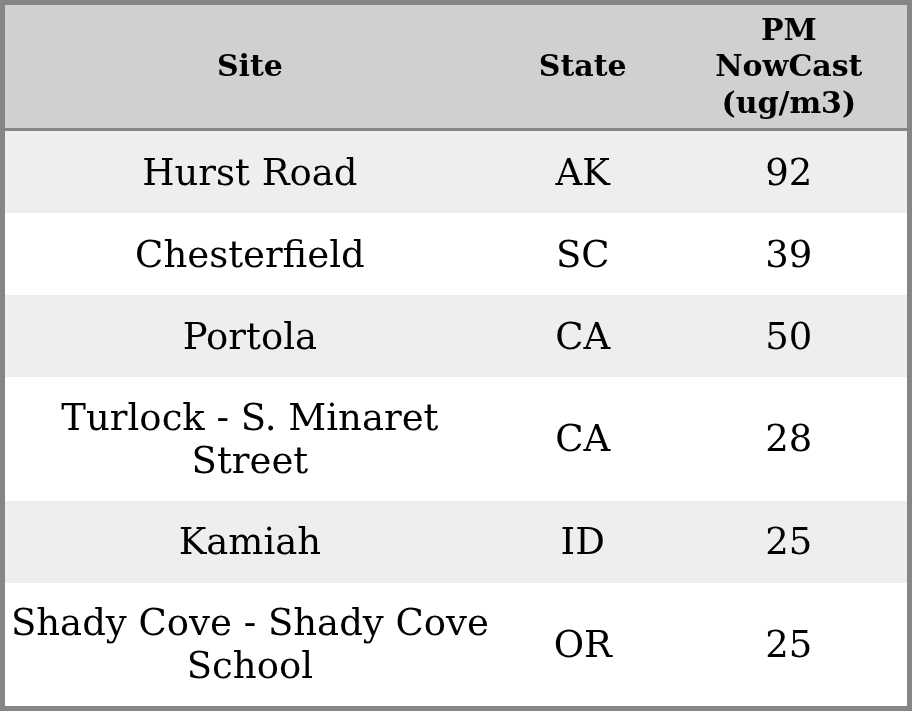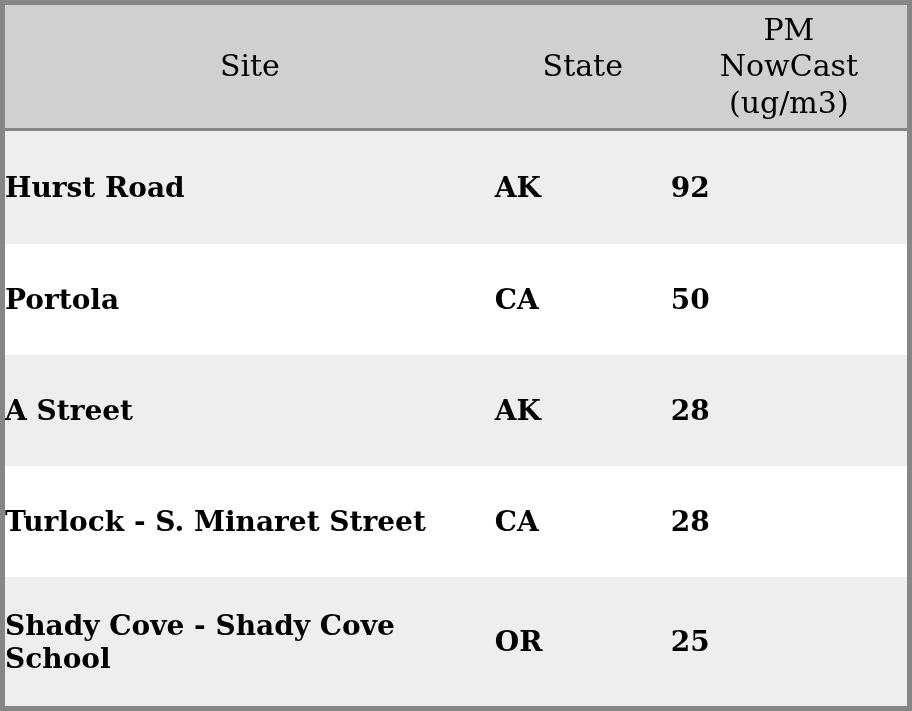--- a/index.html
+++ b/index.html
@@ -27,34 +27,34 @@
   col.col-state { width: 19.5%; }
   col.col-pm    { width: 26.2%; }
 
   thead th {
     background: #d0d0d0;
     border-bottom: 3px solid #868686;
     height: 123px;
     vertical-align: middle;
     text-align: center;
     font-size: 30px;
-    font-weight: normal;
+    font-weight: bold;
     line-height: 1.22;
     padding: 0;
   }
   thead th .hdr {
     display: inline-block;
     max-width: 172px;
   }
   tbody td {
     height: 57px;
     vertical-align: middle;
-    text-align: left;
-    font-size: 28px;
-    font-weight: bold;
+    text-align: center;
+    font-size: 37px;
+    font-weight: normal;
     padding: 0;
   }
   tbody tr:nth-child(odd)  { background: #eeeeee; }
   tbody tr:nth-child(even) { background: #ffffff; }
 </style>
 </head>
 <body>
 
 <div class="table-frame">
   <table class="data-table">
@@ -70,33 +70,38 @@
         <th><span class="hdr">PM NowCast (ug/m3)</span></th>
       </tr>
     </thead>
     <tbody>
       <tr>
         <td>Hurst Road</td>
         <td>AK</td>
         <td>92</td>
       </tr>
       <tr>
+        <td>Chesterfield</td>
+        <td>SC</td>
+        <td>39</td>
+      </tr>
+      <tr>
         <td>Portola</td>
         <td>CA</td>
         <td>50</td>
       </tr>
       <tr>
-        <td>A Street</td>
-        <td>AK</td>
+        <td>Turlock - S. Minaret Street</td>
+        <td>CA</td>
         <td>28</td>
       </tr>
       <tr>
-        <td>Turlock - S. Minaret Street</td>
-        <td>CA</td>
-        <td>28</td>
+        <td>Kamiah</td>
+        <td>ID</td>
+        <td>25</td>
       </tr>
       <tr>
         <td>Shady Cove - Shady Cove School</td>
         <td>OR</td>
         <td>25</td>
       </tr>
     </tbody>
   </table>
 </div>
 

